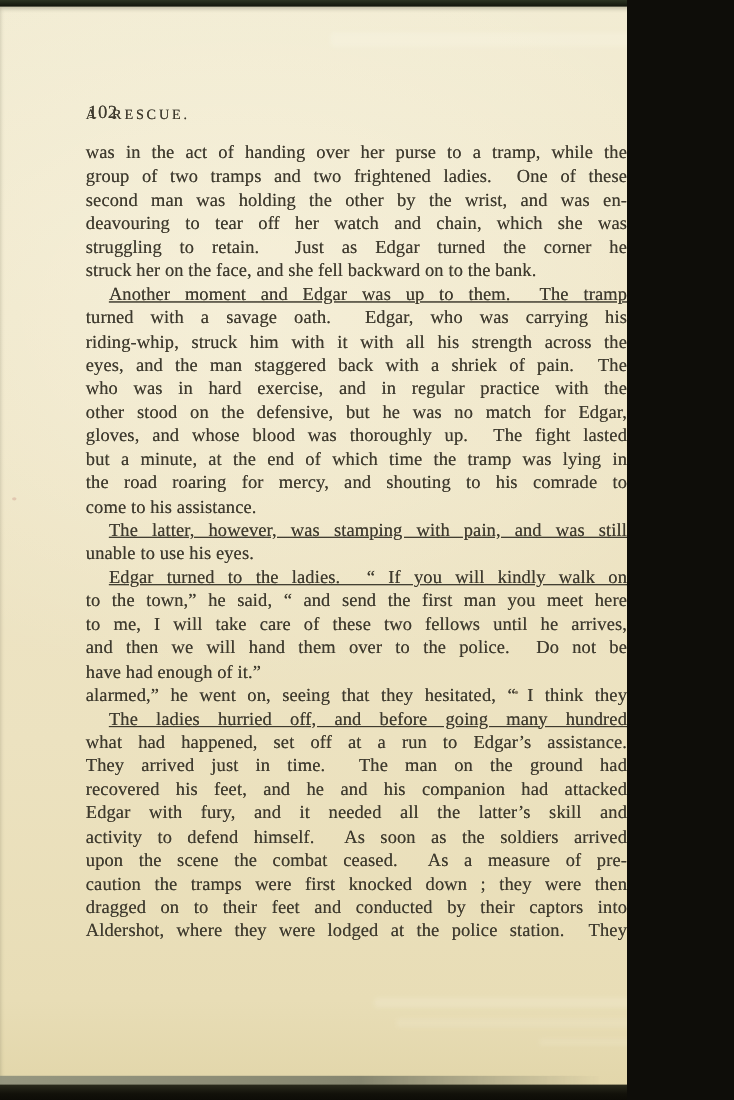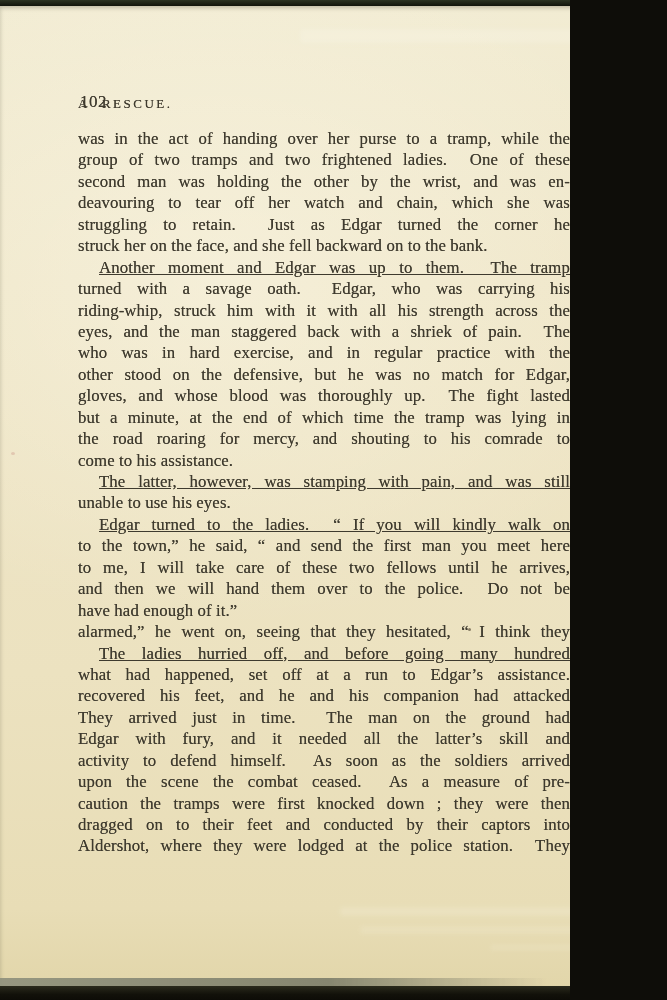--- a/index.html
+++ b/index.html
@@ -141,22 +141,22 @@
       <div class="line ind">The latter, however, was stamping with pain, and was still</div>
       <div class="line end">unable to use his eyes.</div>
       <div class="line ind">Edgar turned to the ladies.  “ If you will kindly walk on</div>
       <div class="line">to the town,” he said, “ and send the first man you meet here</div>
       <div class="line">to me, I will take care of these two fellows until he arrives,</div>
       <div class="line">and then we will hand them over to the police.  Do not be</div>
       <div class="line end">have had enough of it.”</div>
       <div class="line">alarmed,” he went on, seeing that they hesitated, “ I think they</div>
       <div class="line ind">The ladies hurried off, and before going many hundred</div>
       <div class="line">what had happened, set off at a run to Edgar’s assistance.</div>
+      <div class="line">They arrived just in time.  The man on the ground had</div>
       <div class="line">recovered his feet, and he and his companion had attacked</div>
-      <div class="line">They arrived just in time.  The man on the ground had</div>
       <div class="line">Edgar with fury, and it needed all the latter’s skill and</div>
       <div class="line">activity to defend himself.  As soon as the soldiers arrived</div>
       <div class="line">upon the scene the combat ceased.  As a measure of pre-</div>
       <div class="line">caution the tramps were first knocked down ; they were then</div>
       <div class="line">dragged on to their feet and conducted by their captors into</div>
       <div class="line">Aldershot, where they were lodged at the police station.  They</div>
     </div>
 
 </div>
 

